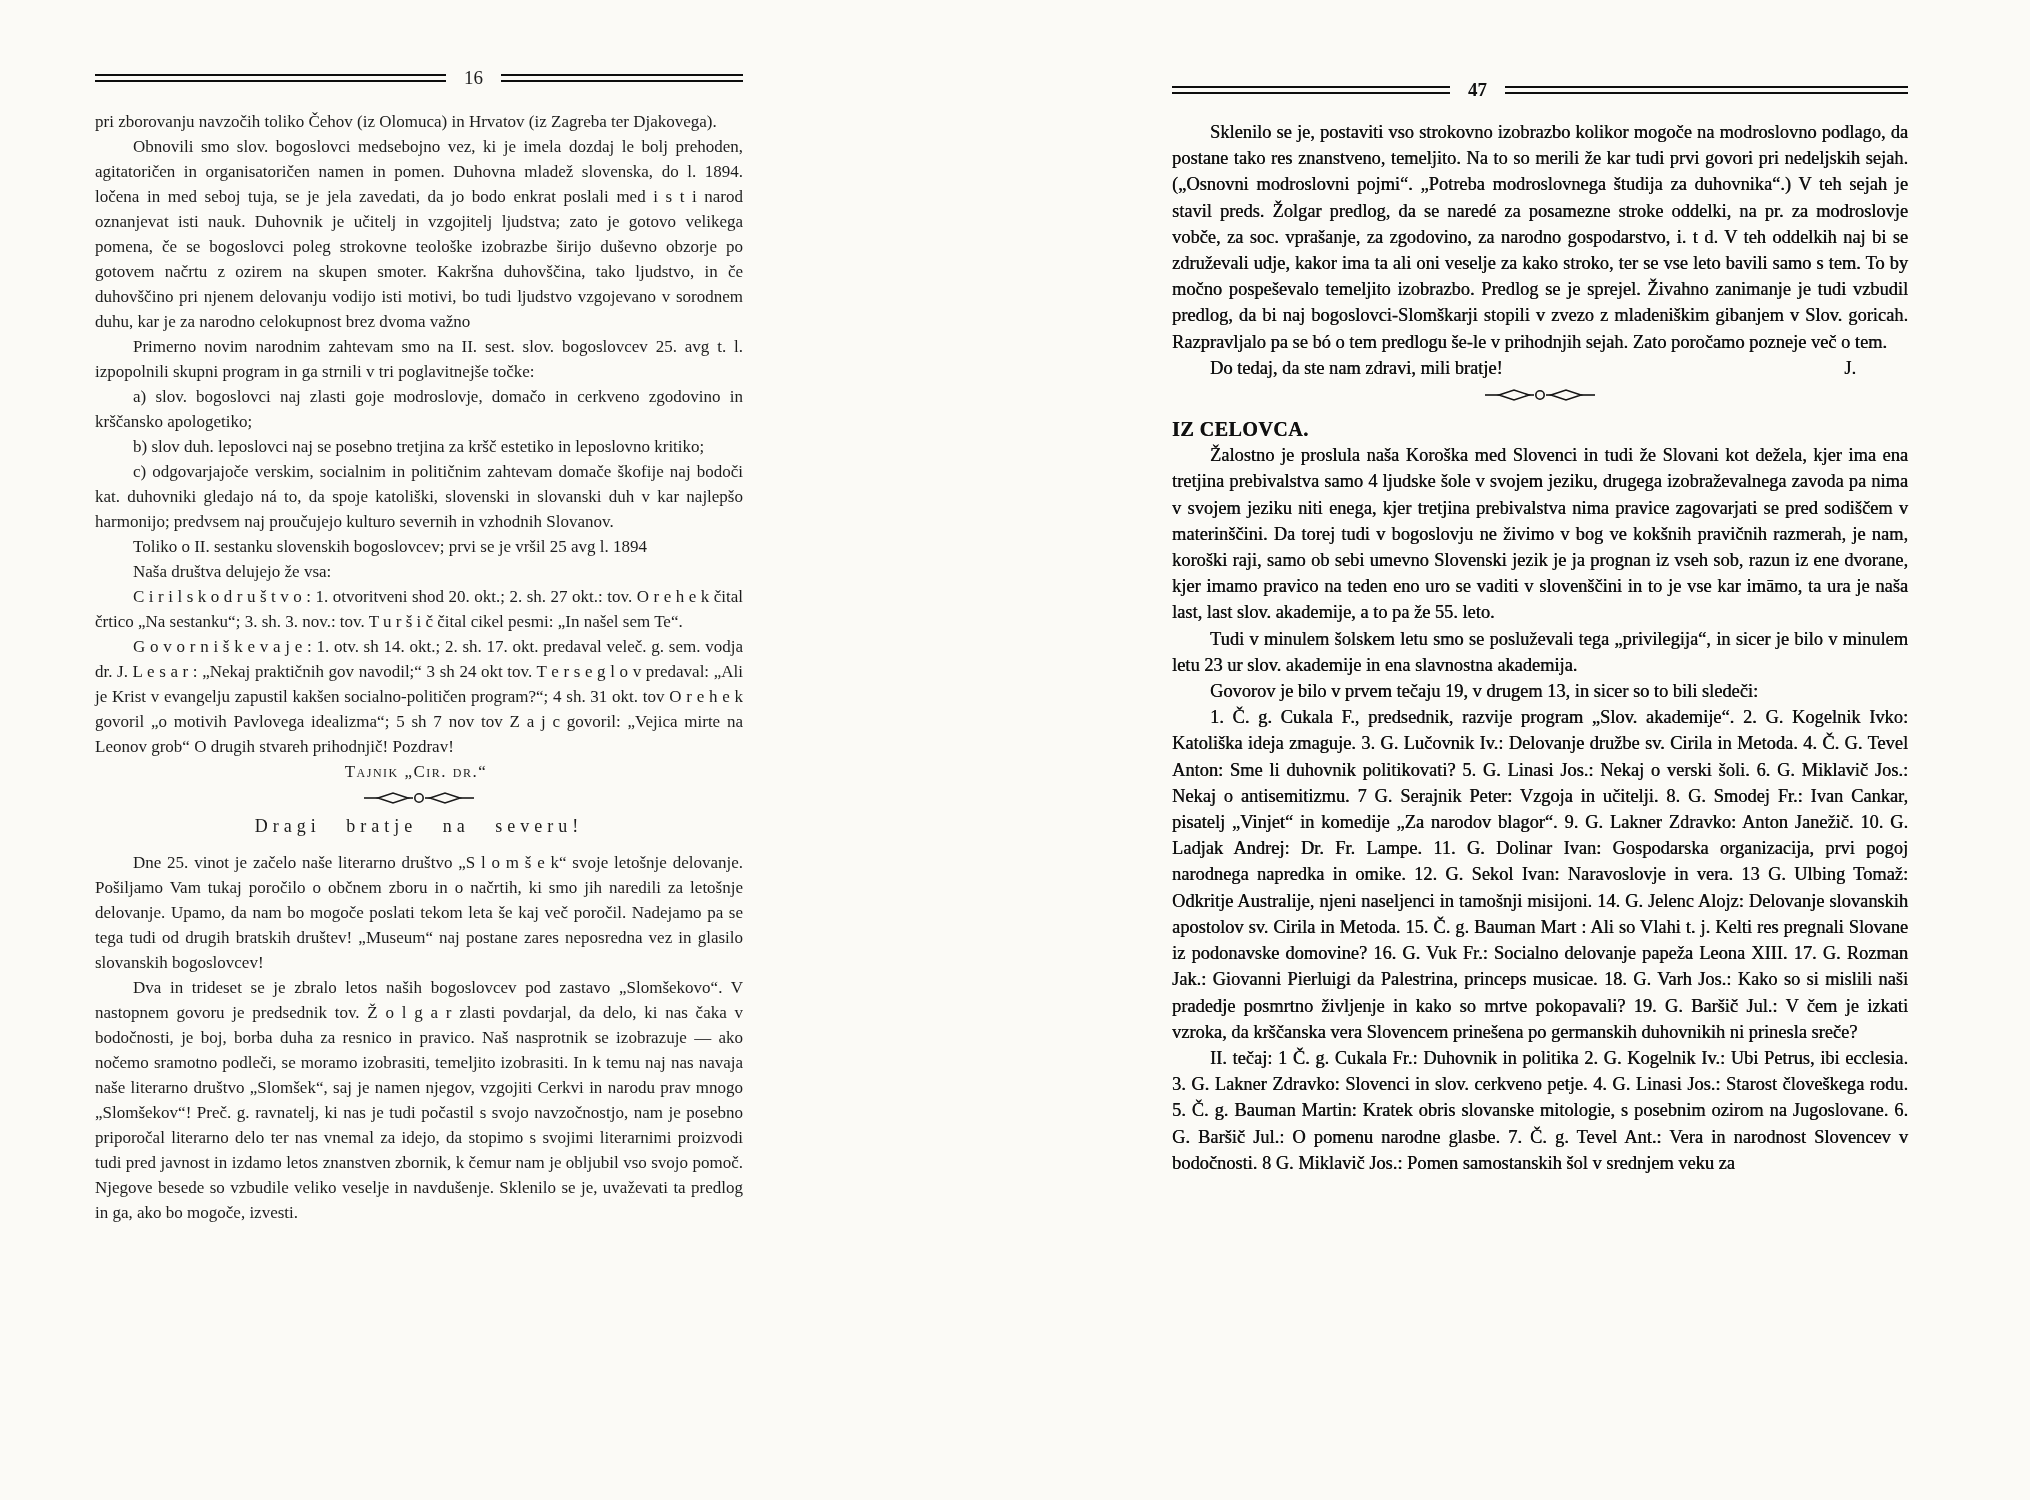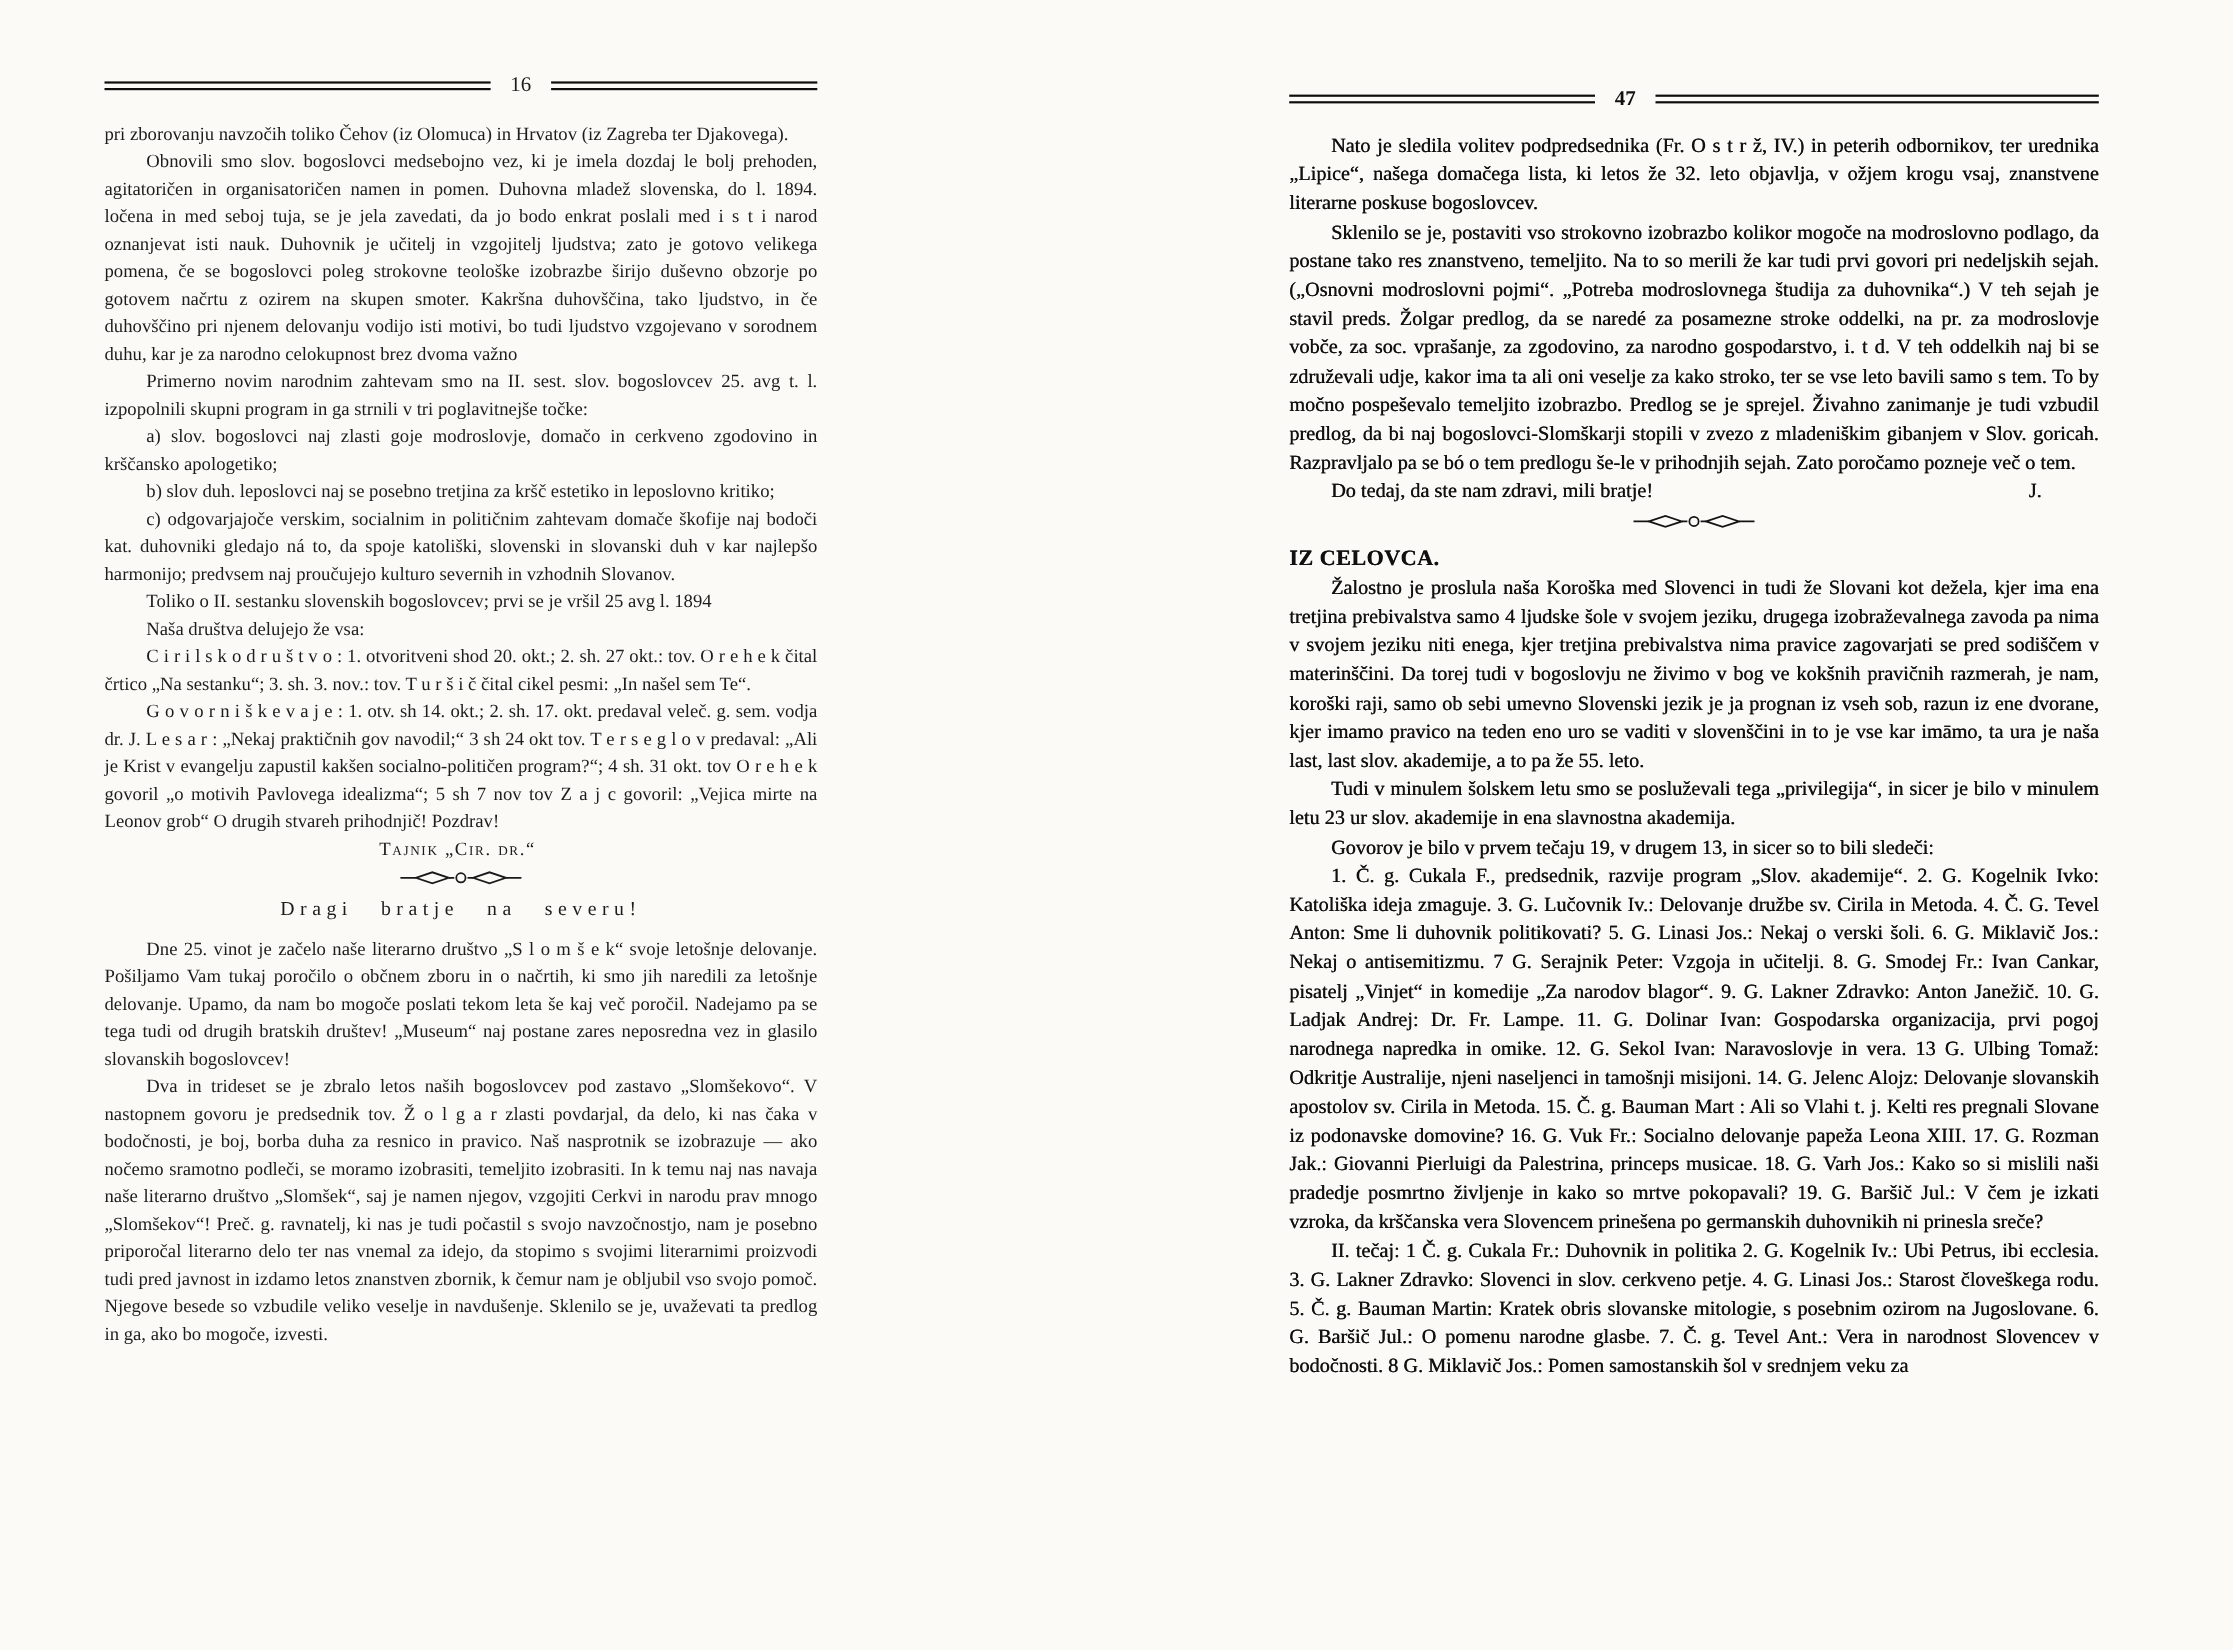--- a/index.html
+++ b/index.html
@@ -85,21 +85,20 @@
     <p class="para">Dva in trideset se je zbralo letos naših bogoslovcev pod zastavo „Slomšekovo“. V nastopnem govoru je predsednik tov. Ž o l g a r zlasti povdarjal, da delo, ki nas čaka v bodočnosti, je boj, borba duha za resnico in pravico. Naš nasprotnik se izobrazuje — ako nočemo sramotno podleči, se moramo izobrasiti, temeljito izobrasiti. In k temu naj nas navaja naše literarno društvo „Slomšek“, saj je namen njegov, vzgojiti Cerkvi in narodu prav mnogo „Slomšekov“! Preč. g. ravnatelj, ki nas je tudi počastil s svojo navzočnostjo, nam je posebno priporočal literarno delo ter nas vnemal za idejo, da stopimo s svojimi literarnimi proizvodi tudi pred javnost in izdamo letos znanstven zbornik, k čemur nam je obljubil vso svojo pomoč. Njegove besede so vzbudile veliko veselje in navdušenje. Sklenilo se je, uvaževati ta predlog in ga, ako bo mogoče, izvesti.</p>
   </section>
 
   <section class="page page-right">
     <header class="page-head">
       <span class="dbl-rule rule-sm"></span>
       <span class="page-num">47</span>
       <span class="dbl-rule rule-lg"></span>
     </header>
 
-    <p class="para">Nato je sledila volitev podpredsednika (Fr. O s t r ž, IV.) in peterih odbornikov, ter urednika „Lipice“, našega domačega lista, ki letos že 32. leto objavlja, v ožjem krogu vsaj, znanstvene literarne poskuse bogoslovcev.</p>
     <p class="para">Sklenilo se je, postaviti vso strokovno izobrazbo kolikor mogoče na modroslovno podlago, da postane tako res znanstveno, temeljito. Na to so merili že kar tudi prvi govori pri nedeljskih sejah. („Osnovni modroslovni pojmi“. „Potreba modroslovnega študija za duhovnika“.) V teh sejah je stavil preds. Žolgar predlog, da se naredé za posamezne stroke oddelki, na pr. za modroslovje vobče, za soc. vprašanje, za zgodovino, za narodno gospodarstvo, i. t d. V teh oddelkih naj bi se združevali udje, kakor ima ta ali oni veselje za kako stroko, ter se vse leto bavili samo s tem. To by močno pospeševalo temeljito izobrazbo. Predlog se je sprejel. Živahno zanimanje je tudi vzbudil predlog, da bi naj bogoslovci-Slomškarji stopili v zvezo z mladeniškim gibanjem v Slov. goricah. Razpravljalo pa se bó o tem predlogu še-le v prihodnjih sejah. Zato poročamo pozneje več o tem.</p>
     <p class="para">
       <span class="closing-sig">J.</span><span>Do tedaj, da ste nam zdravi, mili bratje!</span>
     </p>
 
     <div class="ornament">
       <svg width="112" height="14" viewBox="0 0 112 14">
         <g fill="none" stroke="#141414" stroke-width="1.6">
           <line x1="1" y1="7" x2="15" y2="7"></line>
           <polygon points="15,7 30,2 45,7 30,12"></polygon>

